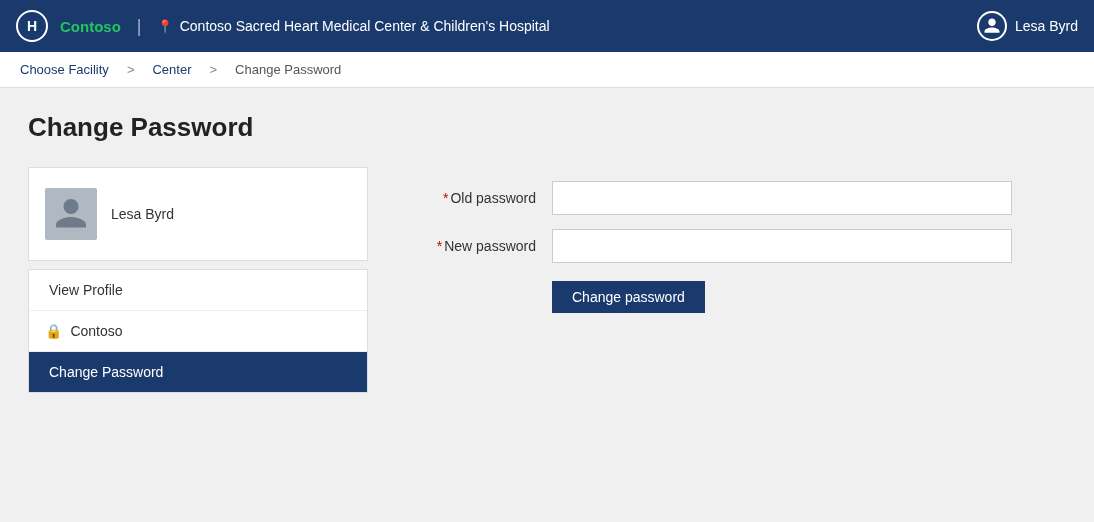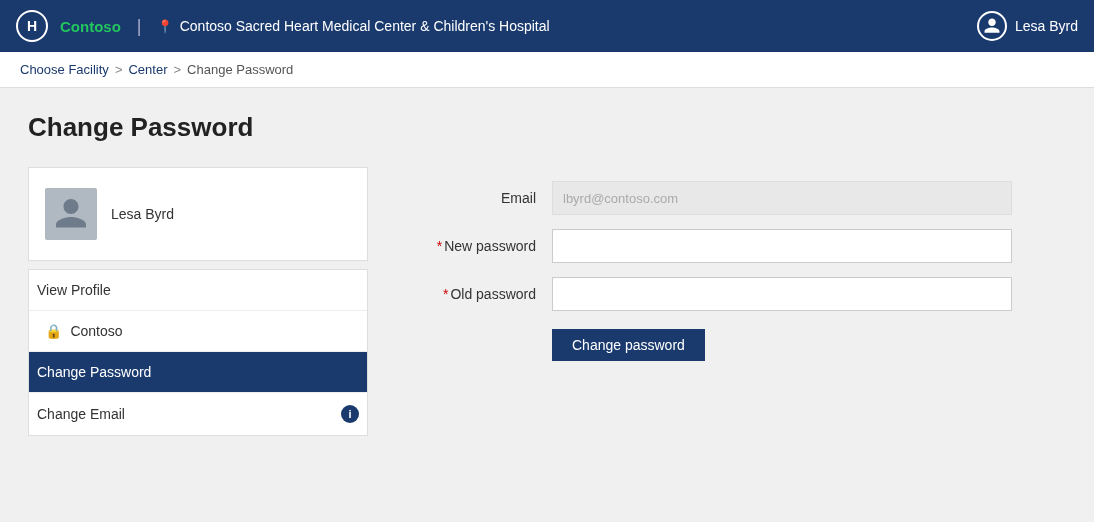--- a/index.html
+++ b/index.html
@@ -69,21 +69,21 @@
       font-size: 14px;
     }
 
     
     .breadcrumb-bar {
       background: white;
       padding: 10px 20px;
       border-bottom: 1px solid #ddd;
       display: flex;
       align-items: center;
-      gap: 6px;
+      gap: 18px;
       font-size: 13px;
     }
     .breadcrumb-link {
       color: #1a3a6e;
       cursor: pointer;
       text-decoration: none;
     }
     .breadcrumb-separator { color: #888; }
     .breadcrumb-current { color: #555; font-weight: 500; }
 
@@ -138,21 +138,21 @@
     .profile-name {
       font-size: 14px;
       color: #333;
     }
 
     .sidebar-menu {
       background: white;
       border: 1px solid #ddd;
     }
     .sidebar-menu-item {
-      padding: 12px 8px;
+      padding: 12px 20px;
       border-bottom: 1px solid #eee;
       cursor: pointer;
       color: #333;
       font-size: 14px;
       display: flex;
       align-items: center;
       justify-content: space-between;
     }
     .sidebar-menu-item:last-child { border-bottom: none; }
     .sidebar-menu-item.active {
@@ -289,47 +289,37 @@
         <div class="sidebar-menu-item">
           <span>View Profile</span>
         </div>
         <div class="sidebar-section-header">
           <span>🔒</span>
           <span>Contoso</span>
         </div>
         <div class="sidebar-menu-item active">
           <span>Change Password</span>
         </div>
-        <div class="sidebar-menu-item">
-          <span>Change Email</span>
-          <div class="info-icon">i</div>
-        </div>
       </div>
     </div>
 
     <div class="form-area">
       <table class="form-table">
         <tbody>
-            <tr>
-          <td class="form-label-cell">Email</td>
+        <tr>
+          <td class="form-label-cell">
+            <span class="required-star">*</span><span>Old password</span>
+          </td>
           <td class="form-input-cell">
-            <input type="text" class="form-input disabled" readonly="" value="lbyrd@contoso.com" style="color: rgb(170, 170, 170); font-size: 13px;">
+            <input type="password" class="form-input" style="">
           </td>
         </tr>
         <tr>
           <td class="form-label-cell">
             <span class="required-star">*</span><span>New password</span>
-          </td>
-          <td class="form-input-cell">
-            <input type="password" class="form-input" style="">
-          </td>
-        </tr>
-        <tr>
-          <td class="form-label-cell">
-            <span class="required-star">*</span><span>Old password</span>
           </td>
           <td class="form-input-cell">
             <input type="password" class="form-input" style="">
           </td>
         </tr>
         <tr>
           <td class="form-label-cell"></td>
           <td class="form-input-cell">
             <button class="change-password-btn">Change password</button>
           </td>

